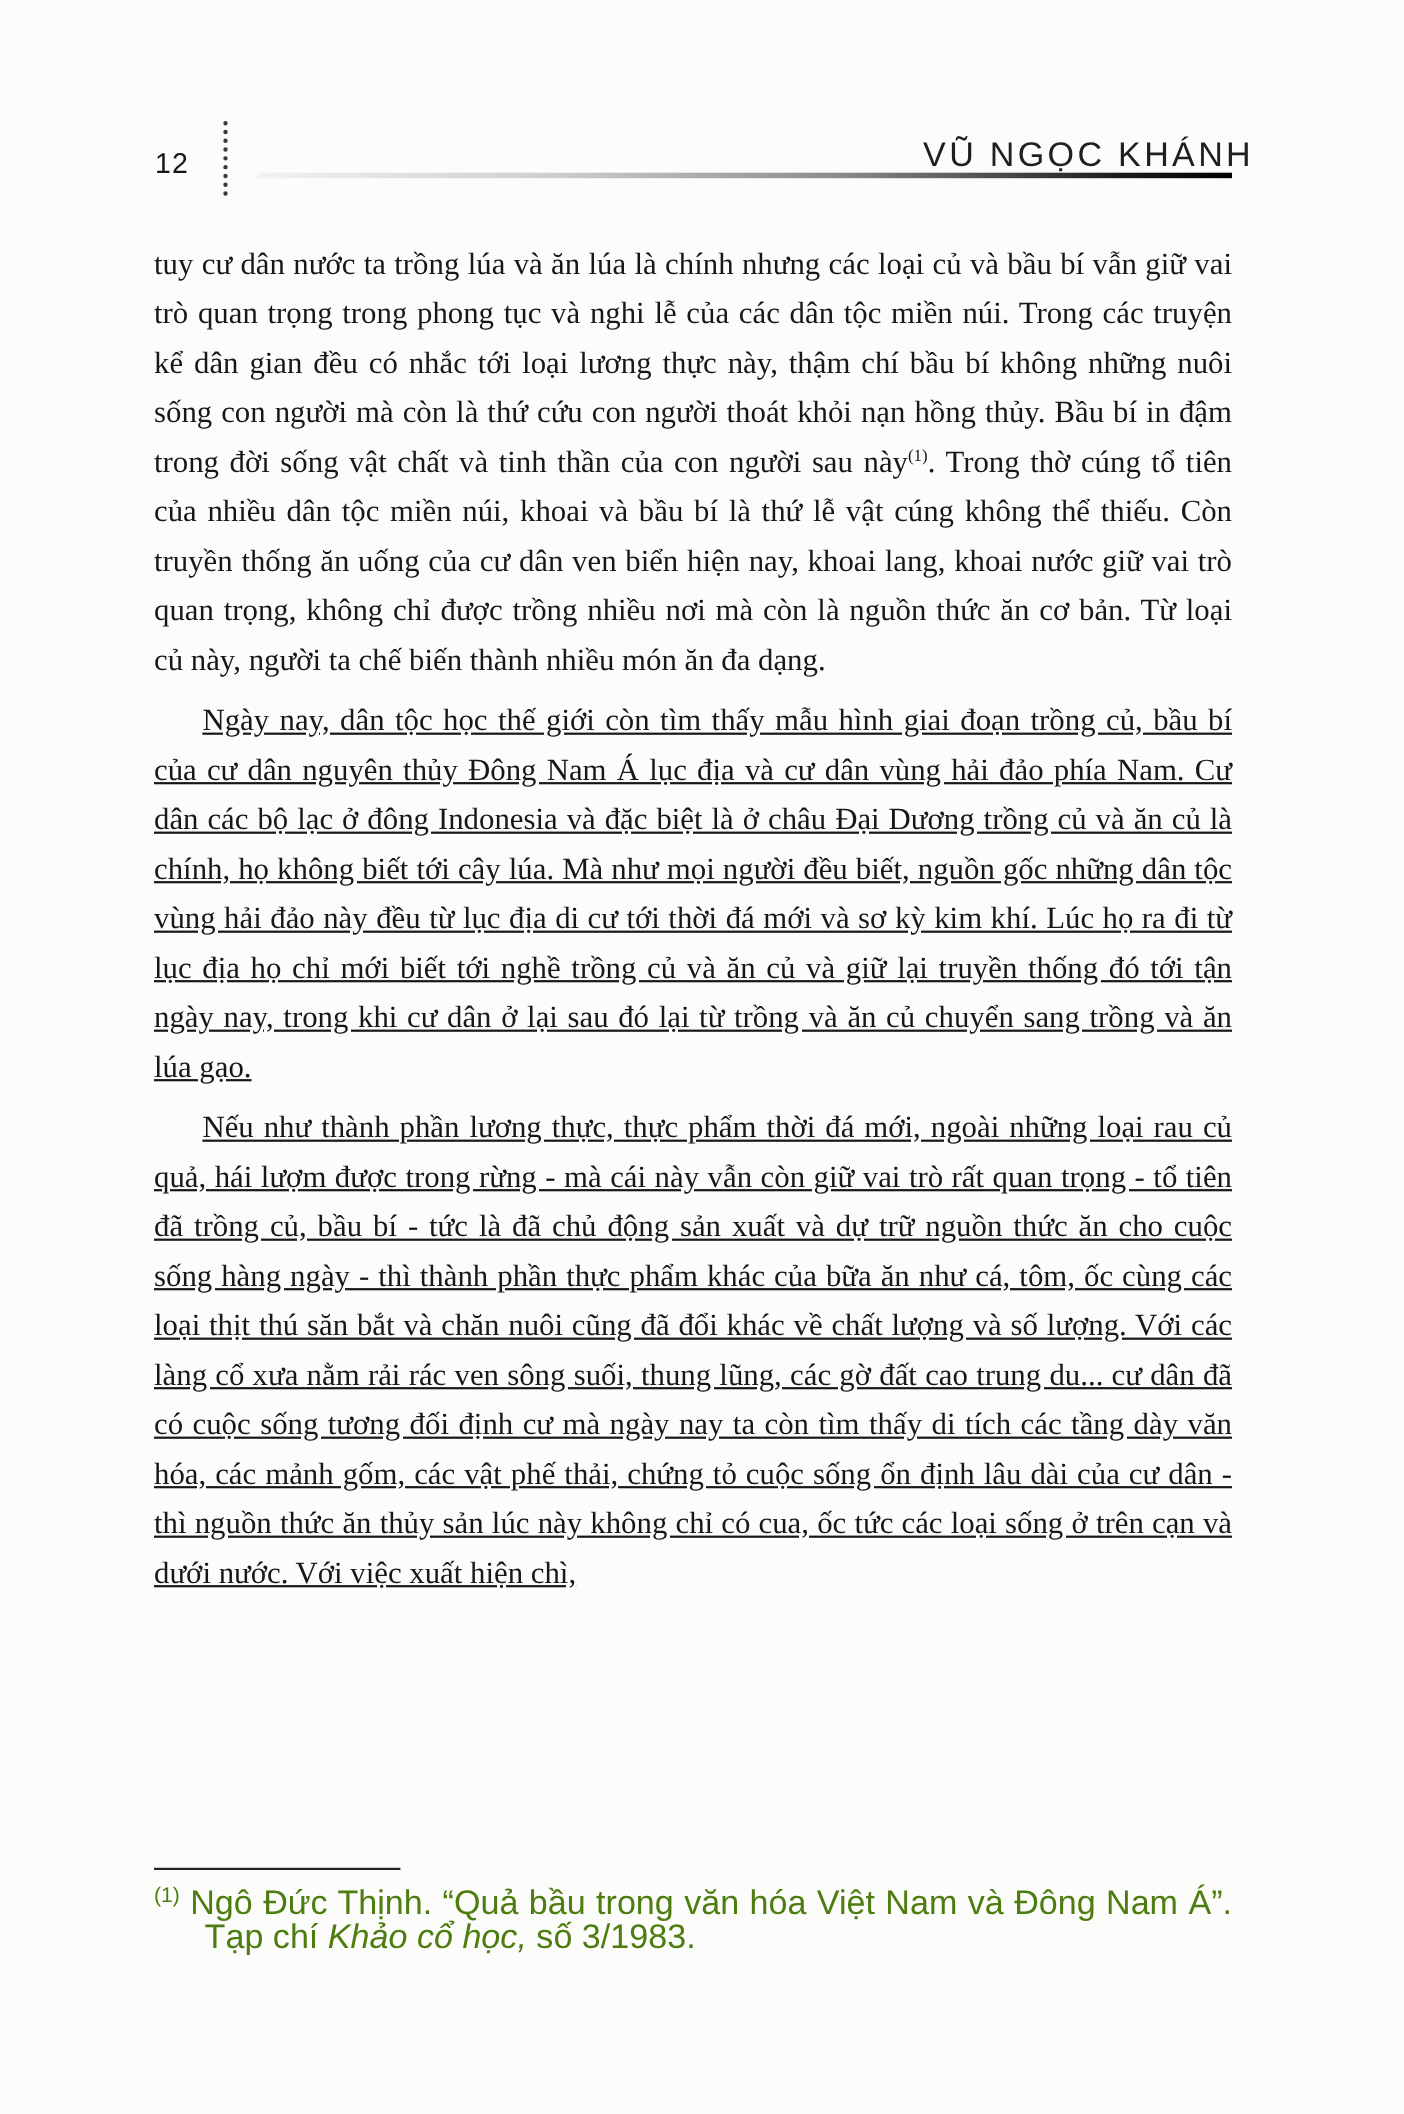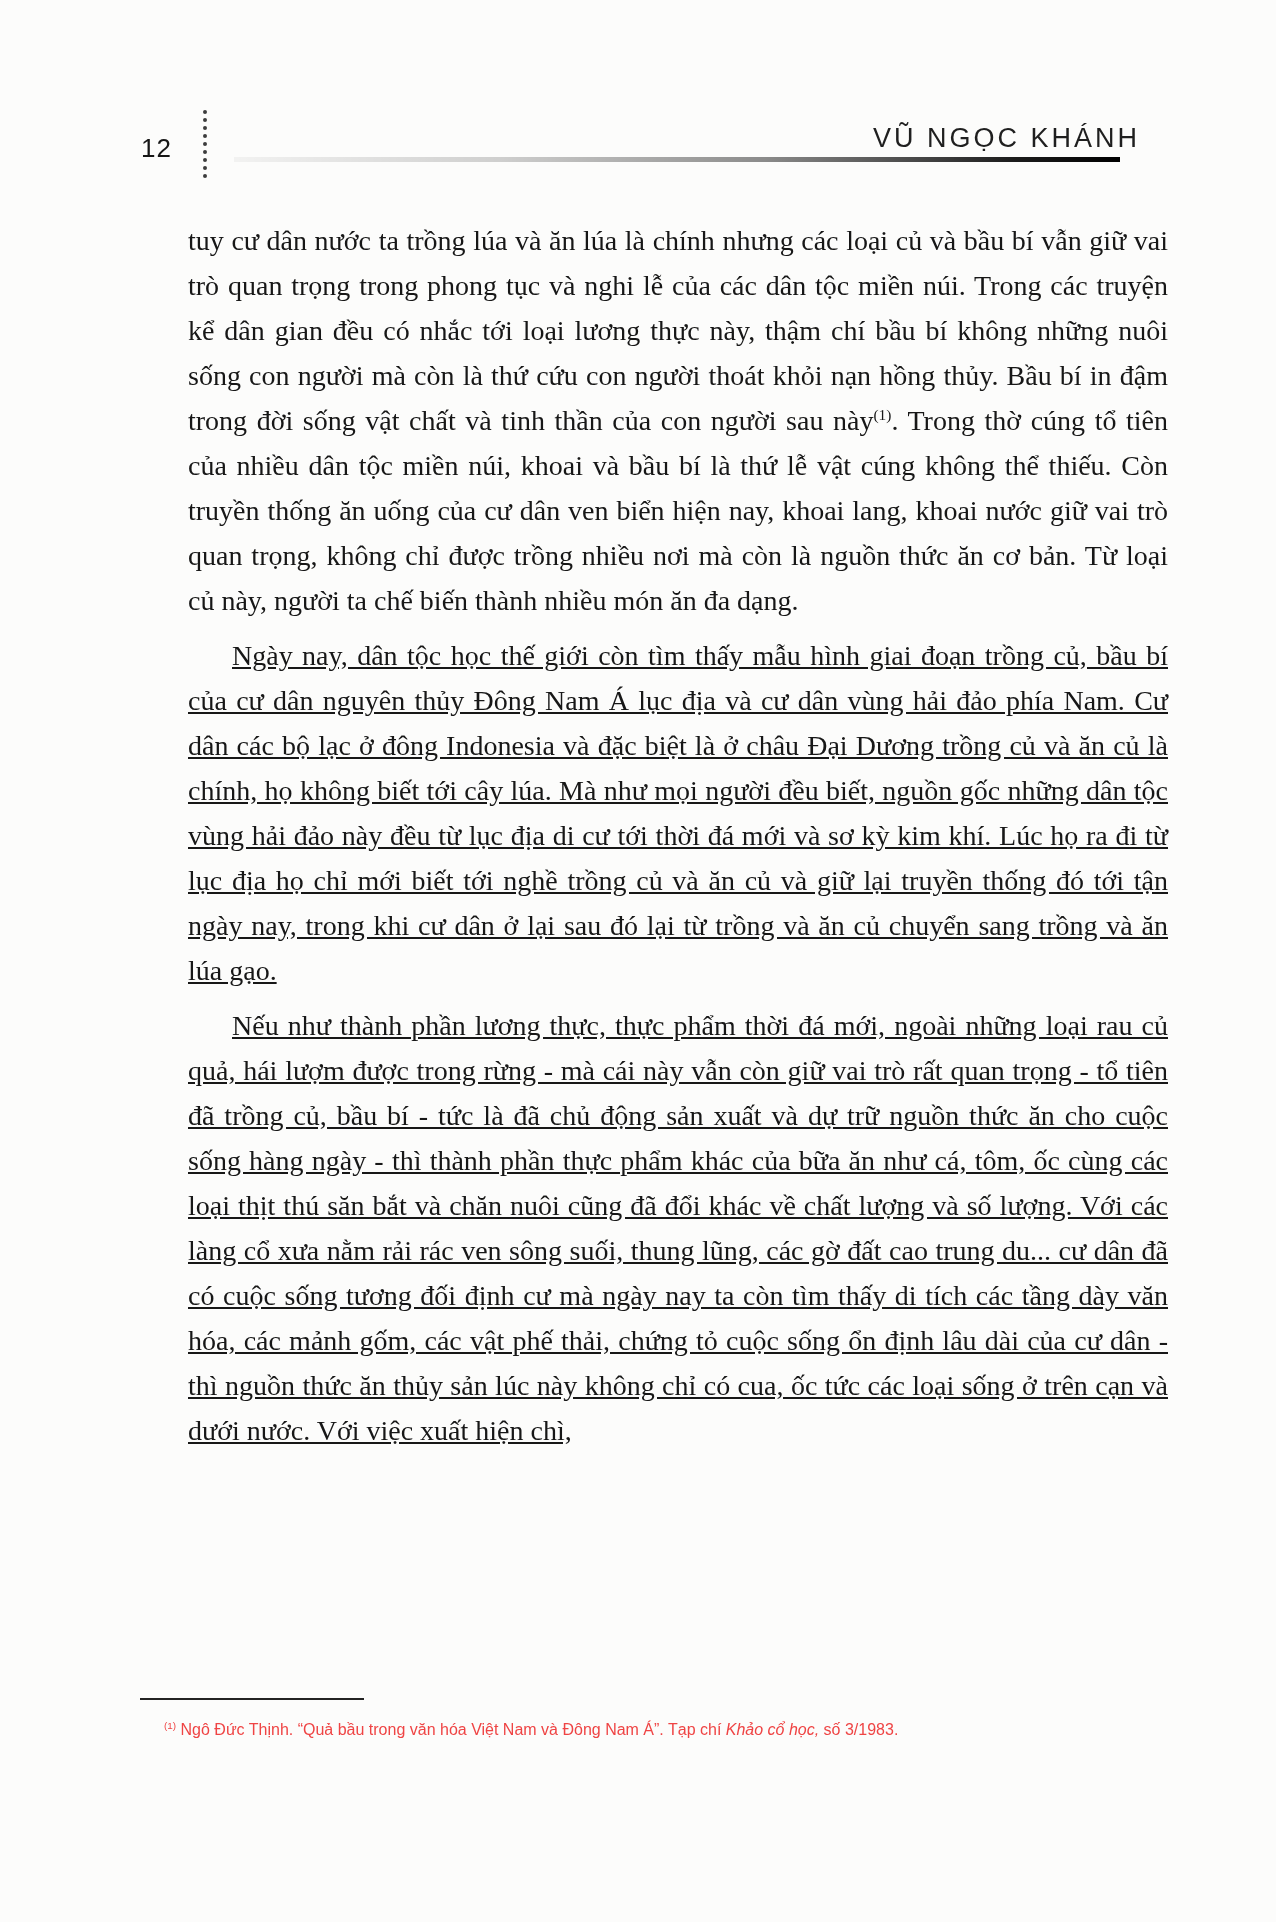--- a/index.html
+++ b/index.html
@@ -25,50 +25,49 @@
   }
   .header-rule{
     position:absolute;left:234px;top:157px;height:5px;
     width:886px;
     background:linear-gradient(to right,
       rgba(0,0,0,0.04),rgba(0,0,0,0.18) 30%,rgba(0,0,0,0.45) 60%,#1c1c1c 88%,#000);
   }
   .running-author{
     position:absolute;right:156px;top:123px;
     font-family:"Liberation Sans",sans-serif;
-    font-weight:400;font-size:27px;letter-spacing:3px;
+    font-weight:400;font-size:31px;letter-spacing:3px;
     color:#1f1f1f;
   }
   
   .body-text{
     position:absolute;left:140px;top:218px;width:980px;
     font-family:"Liberation Serif","DejaVu Serif",serif;
     font-size:28px;line-height:45px;
     text-align:justify;
     color:#171717;
-    margin-left:48px;
   }
   .body-text p{margin:0 0 10px 0;}
   .body-text p.indent{text-indent:44px;text-decoration:underline;}
   .body-text sup{
     font-size:0.55em;line-height:0;vertical-align:super;letter-spacing:0;
   }
   
   .footnote-section{
     position:absolute;left:140px;top:1698px;width:980px;
   }
   .footnote-rule{
     width:224px;height:2px;background:#232323;margin:0 0 14px 0;
   }
   .footnote{
     font-family:"Liberation Sans",sans-serif;
-    font-size:16px;line-height:31px;
+    font-size:31px;line-height:31px;
     text-align:justify;
-    color:#ef4444;
-    padding-left:46px;text-indent:-46px;margin-left:24px;
+    color:#4d7c0f;
+    padding-left:46px;text-indent:-46px;
   }
   .footnote sup{font-size:0.62em;line-height:0;vertical-align:super;}
   .footnote em{font-style:italic;}
 </style>
 </head>
 <body>
 
 <div class="page">
 
   <div class="page-number">12</div>

